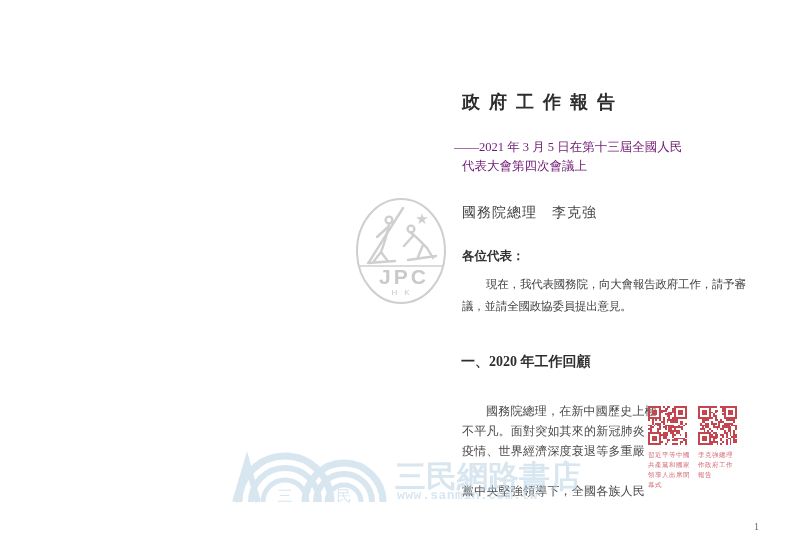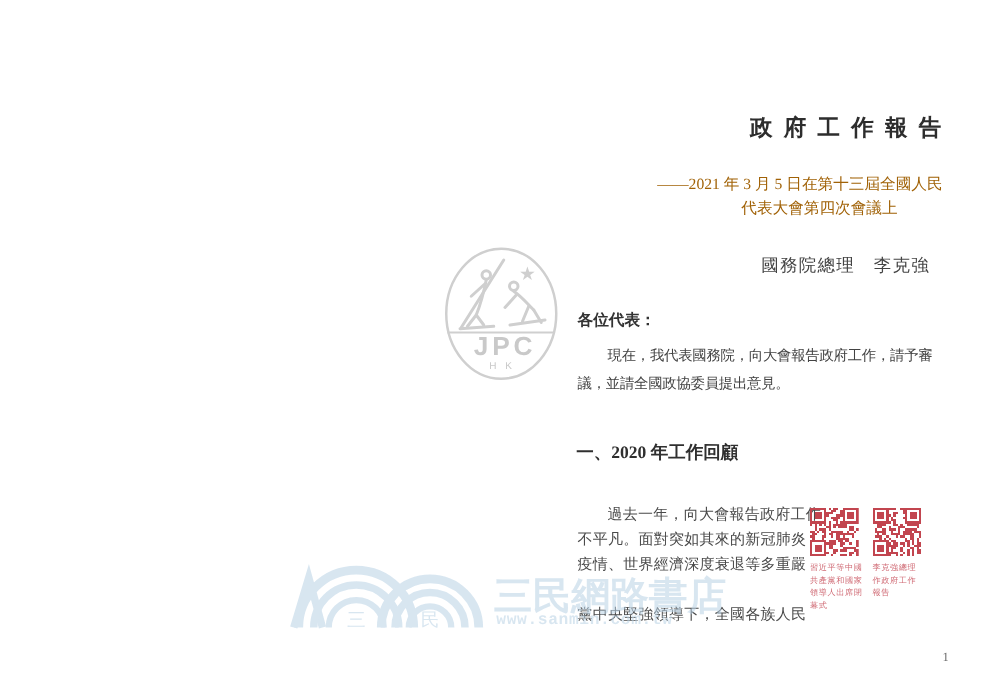--- a/index.html
+++ b/index.html
@@ -1,23 +1,23 @@
 <!DOCTYPE html>
 <html style="--qr: #c2454f; --qr-caption: #d06a74; --wm: #b9d2e5;"><head>
 <meta charset="utf-8">
 <style>
   html,body{margin:0;padding:0;background:#ffffff;}
   .canvas{
     position:relative;width:800px;height:560px;background:#ffffff;overflow:hidden;
     font-family:"Liberation Serif","DejaVu Serif",serif;color:#3a3a3a;
   }
   .abs{position:absolute;}
-  .ctr{text-align:right;}
+  .ctr{text-align:left;}
   .title{font-size:18px;font-weight:bold;letter-spacing:9px;color:#2d2d2d;white-space:nowrap;}
-  .subtitle{font-size:12.5px;color:#a16207;white-space:nowrap;}
+  .subtitle{font-size:12.5px;color:#701a75;white-space:nowrap;}
   .author{font-size:14px;color:#444;letter-spacing:1px;white-space:nowrap;}
   .salutation{font-size:12.5px;font-weight:bold;color:#333;white-space:nowrap;}
   .body-line{font-size:11.5px;letter-spacing:-0.2px;color:#424242;white-space:nowrap;}
   .body-line2{font-size:12px;letter-spacing:0.2px;color:#4a4a4a;white-space:nowrap;}
   .heading{font-size:14px;font-weight:bold;color:#2f2f2f;white-space:nowrap;font-family:Liberation Serif, serif;}
   .pagenum{font-size:10px;color:#6a6a6a;}
   .qr{width:39px;height:39px;display:block;}
   .qr-caption{font-size:6.5px;line-height:10px;color:var(--qr-caption,#d06a74);
     font-family:"Liberation Sans","DejaVu Sans",sans-serif;width:42px;}
   .qr-caption span{display:block;letter-spacing:0.5px;white-space:nowrap;}
@@ -62,21 +62,21 @@
 
   <div class="abs content author ctr" style="left:462px;top:204px;width:282px;">國務院總理　李克強</div>
 
   <div class="abs content salutation" style="left:462px;top:248px;">各位代表：</div>
 
   <div class="abs content body-line" style="left:486px;top:277px;text-align:center;">現在，我代表國務院，向大會報告政府工作，請予審</div>
   <div class="abs content body-line" style="left:462px;top:299px;">議，並請全國政協委員提出意見。</div>
 
   <div class="abs content heading" style="left:461px;top:353px;">一、2020 年工作回顧</div>
 
-  <div class="abs content body-line2" style="left:486px;top:403px;">過去一年，向大會報告政府工作</div>
+  <div class="abs content body-line2" style="left:486px;top:403px;">國務院總理，在新中國歷史上極</div>
   <div class="abs content body-line2" style="left:462px;top:423px;">不平凡。面對突如其來的新冠肺炎</div>
   <div class="abs content body-line2" style="left:462px;top:443px;">疫情、世界經濟深度衰退等多重嚴</div>
   <div class="abs content body-line2" style="left:462px;top:483px;">黨中央堅強領導下，全國各族人民</div>
 
   <svg class="abs content qr" style="left:648px;top:406px;" viewBox="0 0 21 21" shape-rendering="crispEdges">
       <rect x="0" y="0" width="1" height="1" fill="#c2454f"></rect>
       <rect x="0" y="1" width="1" height="1" fill="#c2454f"></rect>
       <rect x="0" y="2" width="1" height="1" fill="#c2454f"></rect>
       <rect x="0" y="3" width="1" height="1" fill="#c2454f"></rect>
       <rect x="0" y="4" width="1" height="1" fill="#c2454f"></rect>

